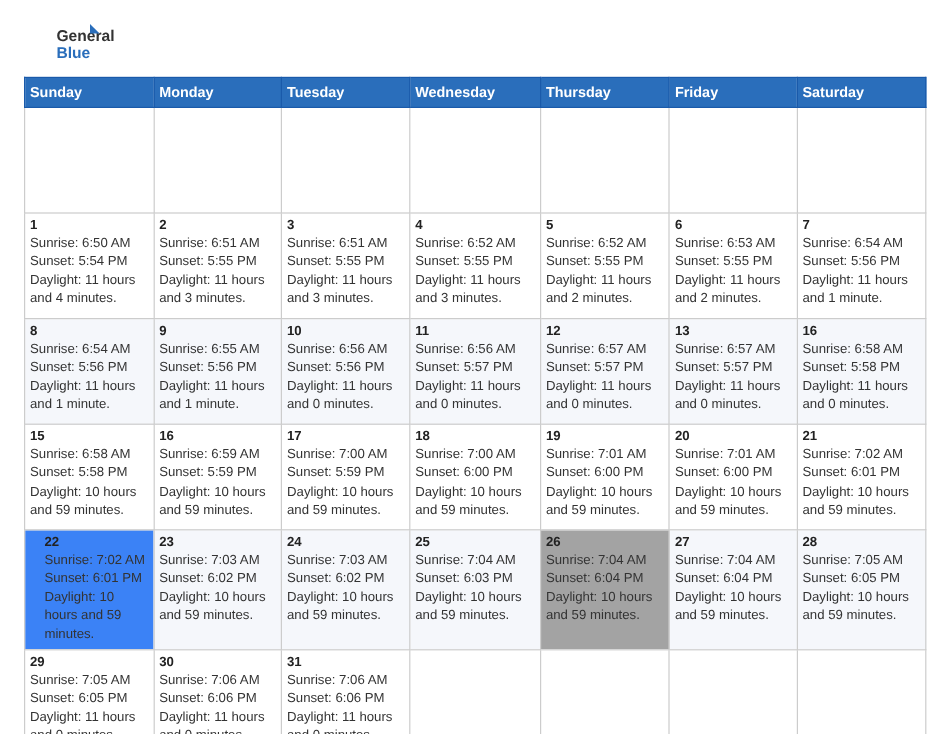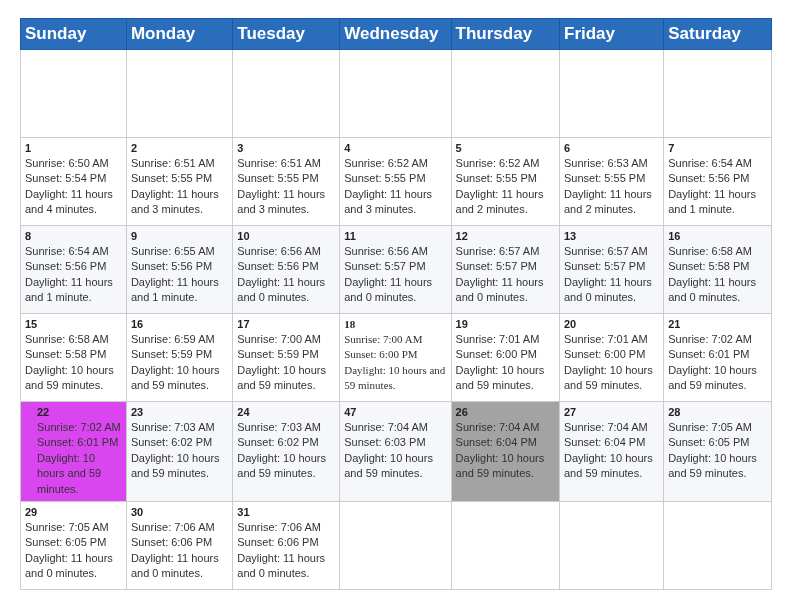--- a/index.html
+++ b/index.html
@@ -46,21 +46,21 @@
     .calendar {
       width: 100%;
       border-collapse: collapse;
       font-size: 10px;
     }
     .calendar thead th {
       background: #2a6ebb;
       color: #fff;
       padding: 5px 4px;
       text-align: left;
-      font-size: 17px;
+      font-size: 12px;
       font-weight: bold;
       border: 1px solid #1a5aaa;
     }
     .calendar tbody td {
       vertical-align: top;
       padding: 4px 4px;
       border: 1px solid #ccc;
       width: 113px;
       height: 88px;
       background: #fff;
@@ -84,20 +84,33 @@
       line-height: 1.4;
     }
     .empty-cell {
       background: #fff !important;
     }
   </style>
 </head>
 <body>
 
 <div class="page">
+  <div class="header">
+    <div class="logo">
+      <svg class="logo-icon" viewBox="0 0 36 36">
+        <text x="0" y="16" font-size="13" font-weight="bold" fill="#333">General</text>
+        <text x="0" y="30" font-size="13" font-weight="bold" fill="#2a6ebb">Blue</text>
+        <polygon points="28,2 36,10 28,10" fill="#2a6ebb"></polygon>
+      </svg>
+    </div>
+    <div class="title-section">
+      <div class="month-title"></div>
+      <div class="location"></div>
+    </div>
+  </div>
 
   <table class="calendar">
     <thead>
       <tr>
       <th>Sunday</th>
           <th>Monday</th>
           <th>Tuesday</th>
           <th>Wednesday</th>
           <th>Thursday</th>
           <th>Friday</th>
@@ -180,52 +193,52 @@
             <div class="day-info">Sunrise: 6:58 AM<br>Sunset: 5:58 PM<br>Daylight: 10 hours and 59 minutes.</div>
           </td>
           <td style="background: rgb(255, 255, 255); margin-left: 32px;">
             <span class="day-number">16</span>
             <div class="day-info">Sunrise: 6:59 AM<br>Sunset: 5:59 PM<br>Daylight: 10 hours and 59 minutes.</div>
           </td>
           <td style="background: rgb(255, 255, 255);">
             <span class="day-number">17</span>
             <div class="day-info">Sunrise: 7:00 AM<br>Sunset: 5:59 PM<br>Daylight: 10 hours and 59 minutes.</div>
           </td>
-          <td style="background: rgb(255, 255, 255); font-family: Liberation Serif, serif;">
+          <td style="background: rgb(255, 255, 255);">
             <span class="day-number">18</span>
             <div class="day-info">Sunrise: 7:00 AM<br>Sunset: 6:00 PM<br>Daylight: 10 hours and 59 minutes.</div>
           </td>
           <td style="background: rgb(255, 255, 255);">
             <span class="day-number">19</span>
             <div class="day-info">Sunrise: 7:01 AM<br>Sunset: 6:00 PM<br>Daylight: 10 hours and 59 minutes.</div>
           </td>
           <td style="background: rgb(255, 255, 255);">
             <span class="day-number">20</span>
             <div class="day-info">Sunrise: 7:01 AM<br>Sunset: 6:00 PM<br>Daylight: 10 hours and 59 minutes.</div>
           </td>
           <td style="background: rgb(255, 255, 255);">
             <span class="day-number">21</span>
             <div class="day-info">Sunrise: 7:02 AM<br>Sunset: 6:01 PM<br>Daylight: 10 hours and 59 minutes.</div>
           </td>
         </tr>
         <tr>
-          <td style="background: #d946ef; padding-left: 16px;">
+          <td style="background: #3b82f6; padding-left: 16px;">
             <span class="day-number">22</span>
             <div class="day-info">Sunrise: 7:02 AM<br>Sunset: 6:01 PM<br>Daylight: 10 hours and 59 minutes.</div>
           </td>
           <td style="background: rgb(245, 247, 251);">
             <span class="day-number">23</span>
             <div class="day-info">Sunrise: 7:03 AM<br>Sunset: 6:02 PM<br>Daylight: 10 hours and 59 minutes.</div>
           </td>
           <td style="background: rgb(245, 247, 251);">
             <span class="day-number">24</span>
             <div class="day-info">Sunrise: 7:03 AM<br>Sunset: 6:02 PM<br>Daylight: 10 hours and 59 minutes.</div>
           </td>
           <td style="background: rgb(245, 247, 251);">
-            <span class="day-number">47</span>
+            <span class="day-number">25</span>
             <div class="day-info">Sunrise: 7:04 AM<br>Sunset: 6:03 PM<br>Daylight: 10 hours and 59 minutes.</div>
           </td>
           <td style="background: #a3a3a3;">
             <span class="day-number">26</span>
             <div class="day-info">Sunrise: 7:04 AM<br>Sunset: 6:04 PM<br>Daylight: 10 hours and 59 minutes.</div>
           </td>
           <td style="background: rgb(245, 247, 251);">
             <span class="day-number">27</span>
             <div class="day-info">Sunrise: 7:04 AM<br>Sunset: 6:04 PM<br>Daylight: 10 hours and 59 minutes.</div>
           </td>

